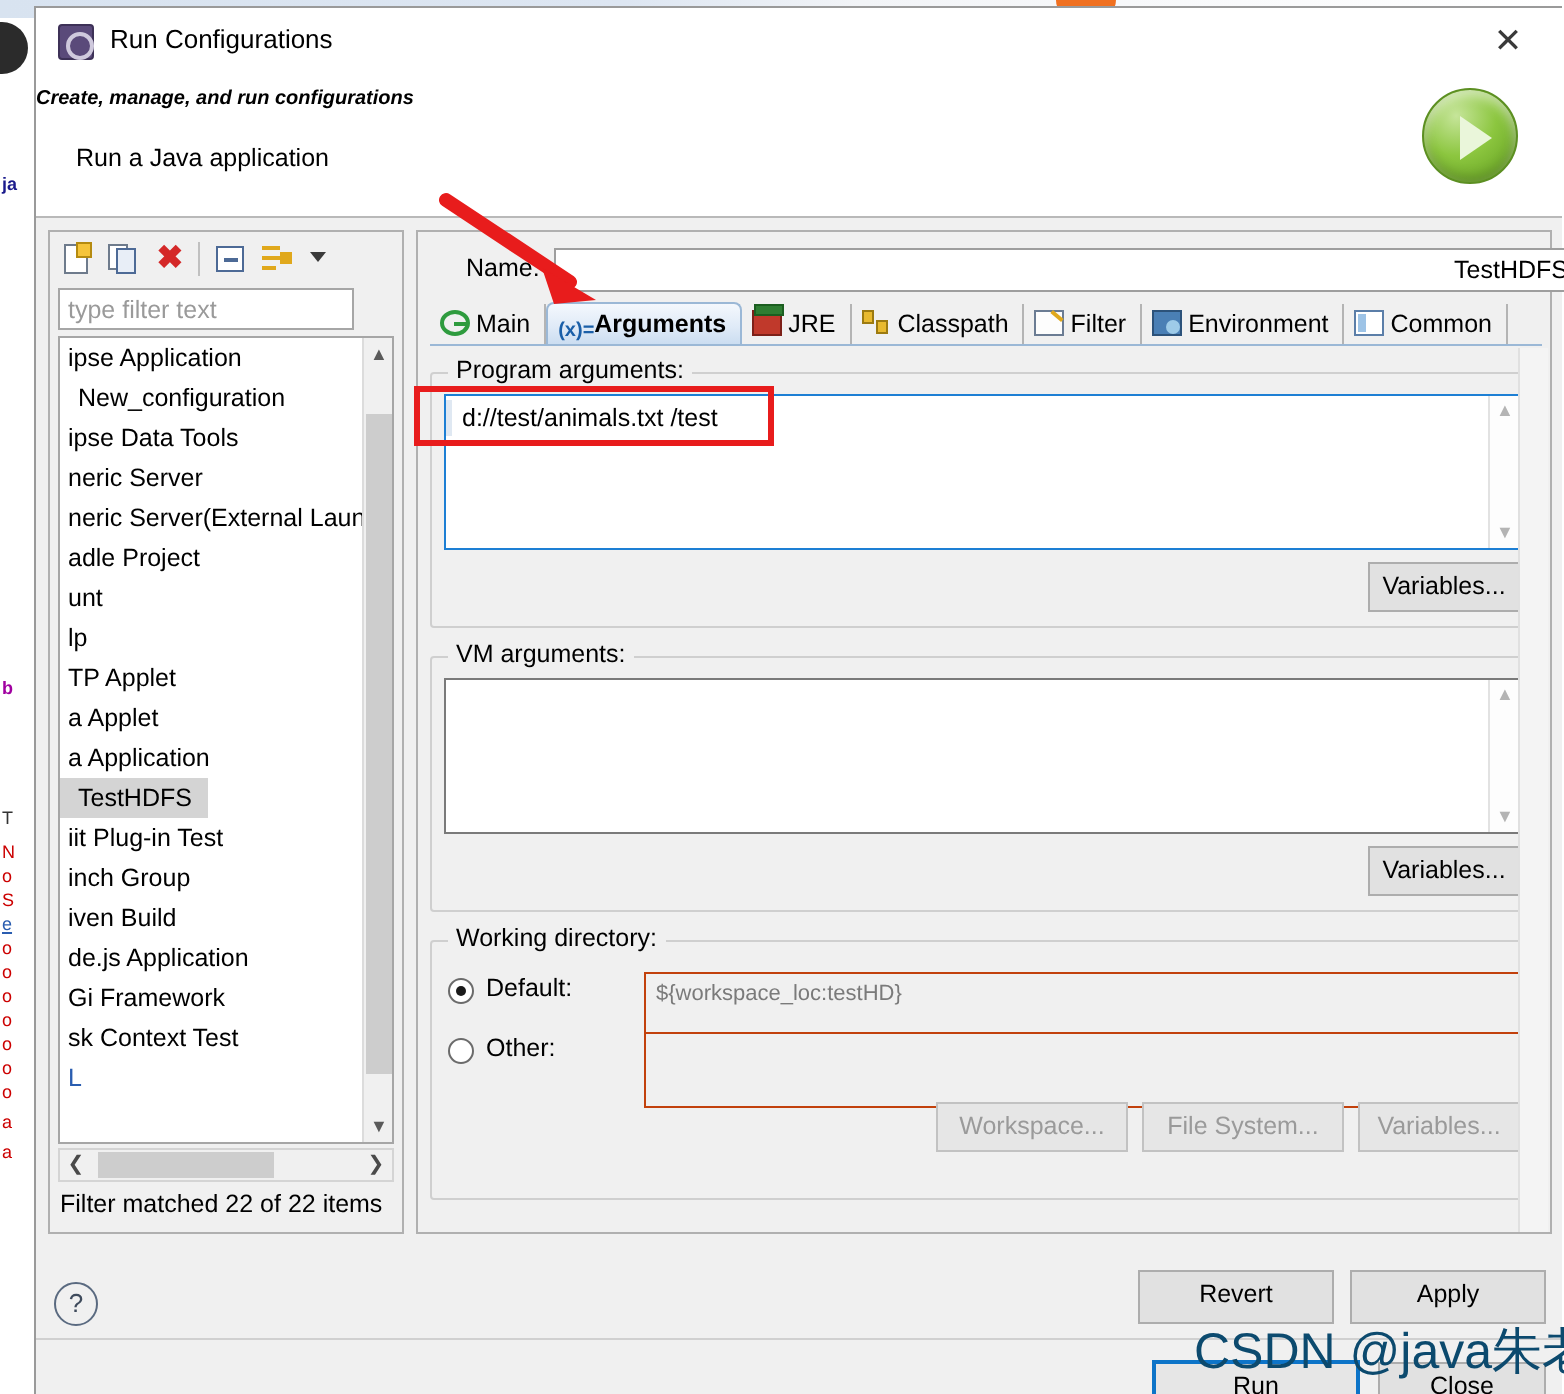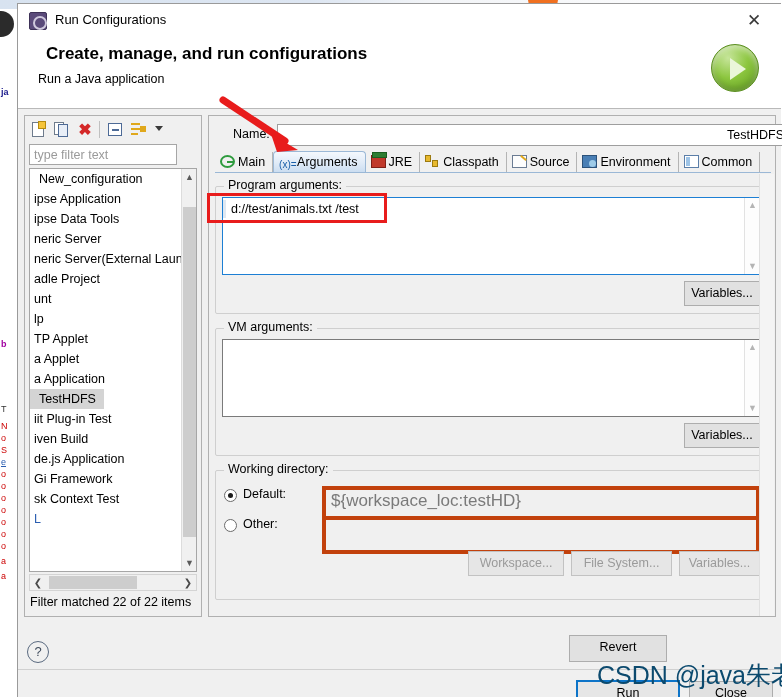--- a/index.html
+++ b/index.html
@@ -58,21 +58,21 @@
   .titlebar .tb-close {
     position: absolute; right: 14px; top: 5px; width: 26px; height: 24px;
     font-size: 17px; line-height: 24px; text-align: center; color: #3a3a3a;
     cursor: pointer; font-family: "Liberation Sans", sans-serif;
   }
 
   .header {
     position: relative; height: 71px; background: #ffffff; border-bottom: 1px solid #b9b9b9;
   }
   .header .h-title {
-    position: absolute; left: 28px; top: 6px; font-size: 17px; font-weight: bold;
+    position: absolute; left: 0; top: 6px; font-size: 10px; font-weight: bold; font-style: italic;
   }
   .header .h-sub {
     position: absolute; left: 20px; top: 34px; font-size: 12.5px;
   }
   .header .run-badge {
     position: absolute; right: 22px; top: 6px; width: 48px; height: 48px; border-radius: 50%;
     background: radial-gradient(circle at 35% 28%, #c6e59a 0%, #8cc63f 45%, #5d9a1c 100%);
     border: 1px solid #5c8f22;
     box-shadow: inset 0 -3px 6px rgba(0,0,0,.18), inset 0 3px 6px rgba(255,255,255,.6);
   }
@@ -170,21 +170,21 @@
   .tabs { position: absolute; left: 6px; top: 36px; width: 556px; height: 21px; }
   .tab {
     position: relative; float: left; height: 21px; line-height: 20px;
     padding: 0 7px 0 5px; font-size: 12.5px; cursor: pointer;
     border-right: 1px solid #b4b4b4; white-space: nowrap;
   }
   .tab .t-ico { display:inline-block; width:15px; height:13px; vertical-align:-2px; margin-right:3px; position:relative; }
   .tab.active {
     background: linear-gradient(to bottom, #f4f8fd 0%, #dfeaf7 55%, #c9dcf0 100%);
     border: 1px solid #9bb8d6; border-bottom: none;
-    border-radius: 4px 4px 0 0; margin-top: -1px; height: 22px; line-height: 21px;
+    border-radius: 4px 4px 0 0; margin-top: -1px; height: 22px; line-height: 21px; font-weight: bold;
   }
   .tabs-underline { position:absolute; left:6px; top:56px; width:556px; height:1px; background:#9bb8d6; }
 
   
   .ic-main { border-radius:50%; border:2px solid #2e9b3e; width:12px; height:12px; }
   .ic-main:after{content:"";position:absolute;left:5px;top:4px;width:6px;height:2px;background:#2e9b3e;}
   .ic-args { font-size:10px; color:#1a5fa8; line-height:13px; font-family:"Liberation Sans",sans-serif; width:18px;}
   .ic-jre { background:#c0392b; height:9px; margin-top:2px; border:1px solid #7d2018; }
   .ic-jre:after{content:"";position:absolute;left:0;top:-4px;width:13px;height:4px;background:#2e7d32;border:1px solid #1b5e20;}
   .ic-cp i{position:absolute;background:#e8b92e;border:1px solid #9c7a10;width:6px;height:7px;}
@@ -231,22 +231,22 @@
   .radio {
     position: absolute; left: 0; top: 2px; width: 13px; height: 13px; border-radius: 50%;
     border: 1px solid #6b6b6b; background: #fff; cursor: pointer;
   }
   .radio.checked:after {
     content: ""; position: absolute; left: 3px; top: 3px; width: 5px; height: 5px;
     border-radius: 50%; background: #1a1a1a;
   }
   .radio-label { position: absolute; left: 19px; top: 0; }
   .ro-input {
-    position: absolute; height: 38px; background: #f0f0f0; border: 4px solid #c2410c;
-    font-size: 17px; padding: 2px 5px; line-height: 17px; color: #7a7a7a;
+    position: absolute; height: 38px; background: #f0f0f0; border: 1px solid #c2410c;
+    font-size: 11px; padding: 2px 5px; line-height: 17px; color: #7a7a7a;
   }
   .ro-input.empty { background: #f0f0f0; }
 
   .cfg-vscroll {
     position:absolute; right:1px; top:58px; width:15px; height:442px; background:#f4f4f4;
     border-left:1px solid #e0e0e0;
   }
 
   
   .footer { position: relative; height: 66px; background: #f0f0f0; }
@@ -335,33 +335,34 @@
               <i style="left:9px;top:4px;width:6px;height:6px;"></i>
             </span>
           </div>
           <div class="tb-caret" style="left:130px;"></div>
         </div>
 
         <div class="filter-box" title="type filter text">type filter text</div>
 
         <div class="tree-list">
           <div class="tree-items" id="tree-items">
+              <div class="tree-item">ipse Application</div>
               <div class="tree-item indent">New_configuration</div>
-              <div class="tree-item">ipse Application</div>
               <div class="tree-item">ipse Data Tools</div>
               <div class="tree-item">neric Server</div>
               <div class="tree-item">neric Server(External Launc</div>
               <div class="tree-item">adle Project</div>
               <div class="tree-item">unt</div>
               <div class="tree-item">lp</div>
               <div class="tree-item">TP Applet</div>
               <div class="tree-item">a Applet</div>
               <div class="tree-item">a Application</div>
               <div class="tree-item indent selected" style="width: fit-content; padding-right: 8px;">TestHDFS</div>
               <div class="tree-item">iit Plug-in Test</div>
+              <div class="tree-item">inch Group</div>
               <div class="tree-item">iven Build</div>
               <div class="tree-item">de.js Application</div>
               <div class="tree-item">Gi Framework</div>
               <div class="tree-item">sk Context Test</div>
               <div class="tree-item link">L</div>
             </div>
           <div class="v-scroll">
             <div class="arrow-up">▲</div>
             <div class="thumb"></div>
             <div class="arrow-down">▼</div>
@@ -382,21 +383,21 @@
         <div class="name-row">
           <span class="name-label">Name:</span>
           <div class="name-input">TestHDFS</div>
         </div>
 
         <div class="tabs" id="tabs">
             <div class="tab"><span class="t-ico ic-main"></span><span>Main</span></div>
             <div class="tab active"><span class="t-ico ic-args">(x)=</span><span>Arguments</span></div>
             <div class="tab"><span class="t-ico ic-jre"></span><span>JRE</span></div>
             <div class="tab"><span class="t-ico ic-cp"><i style="left:0;top:0"></i><i style="left:7px;top:5px"></i></span><span>Classpath</span></div>
-            <div class="tab"><span class="t-ico ic-src"></span><span>Source</span></div>
+            <div class="tab"><span class="t-ico ic-src"></span><span>Filter</span></div>
             <div class="tab"><span class="t-ico ic-env"></span><span>Environment</span></div>
             <div class="tab"><span class="t-ico ic-com"></span><span>Common</span></div>
           </div>
         <div class="tabs-underline"></div>
 
         <div class="group" style="left:6px; top:70px; width:550px; height:128px;">
           <span class="g-label">Program arguments:</span>
 
           <div class="txtarea focused" style="left:6px; top:10px; width:538px; height:78px;">
             <div class="caret-bar"></div>
@@ -443,20 +444,21 @@
           <div class="btn disabled" style="left:355px; top:80px; width:101px;">File System...</div>
           <div class="btn disabled" style="left:463px; top:80px; width:81px;">Variables...</div>
         </div>
 
         <div class="cfg-vscroll"></div>
       </div>
     </div>
 
     <div class="footer">
       <div class="btn" style="left:551px; top:4px; width:98px; height:27px;">Revert</div>
+      <div class="btn" style="left:657px; top:4px; width:98px; height:27px;">Apply</div>
       <div class="footer-sep"></div>
 
       <div class="help-ico">?</div>
       <div class="btn default-focus" style="left:558px; top:49px; width:104px; height:29px;">Run</div>
       <div class="btn" style="left:671px; top:50px; width:84px; height:27px;">Close</div>
     </div>
   </div>
 
   <svg class="anno-arrow" viewBox="0 0 110 70">
     <line x1="18" y1="10" x2="80" y2="51" stroke="#e81c1c" stroke-width="7" stroke-linecap="round"></line>

